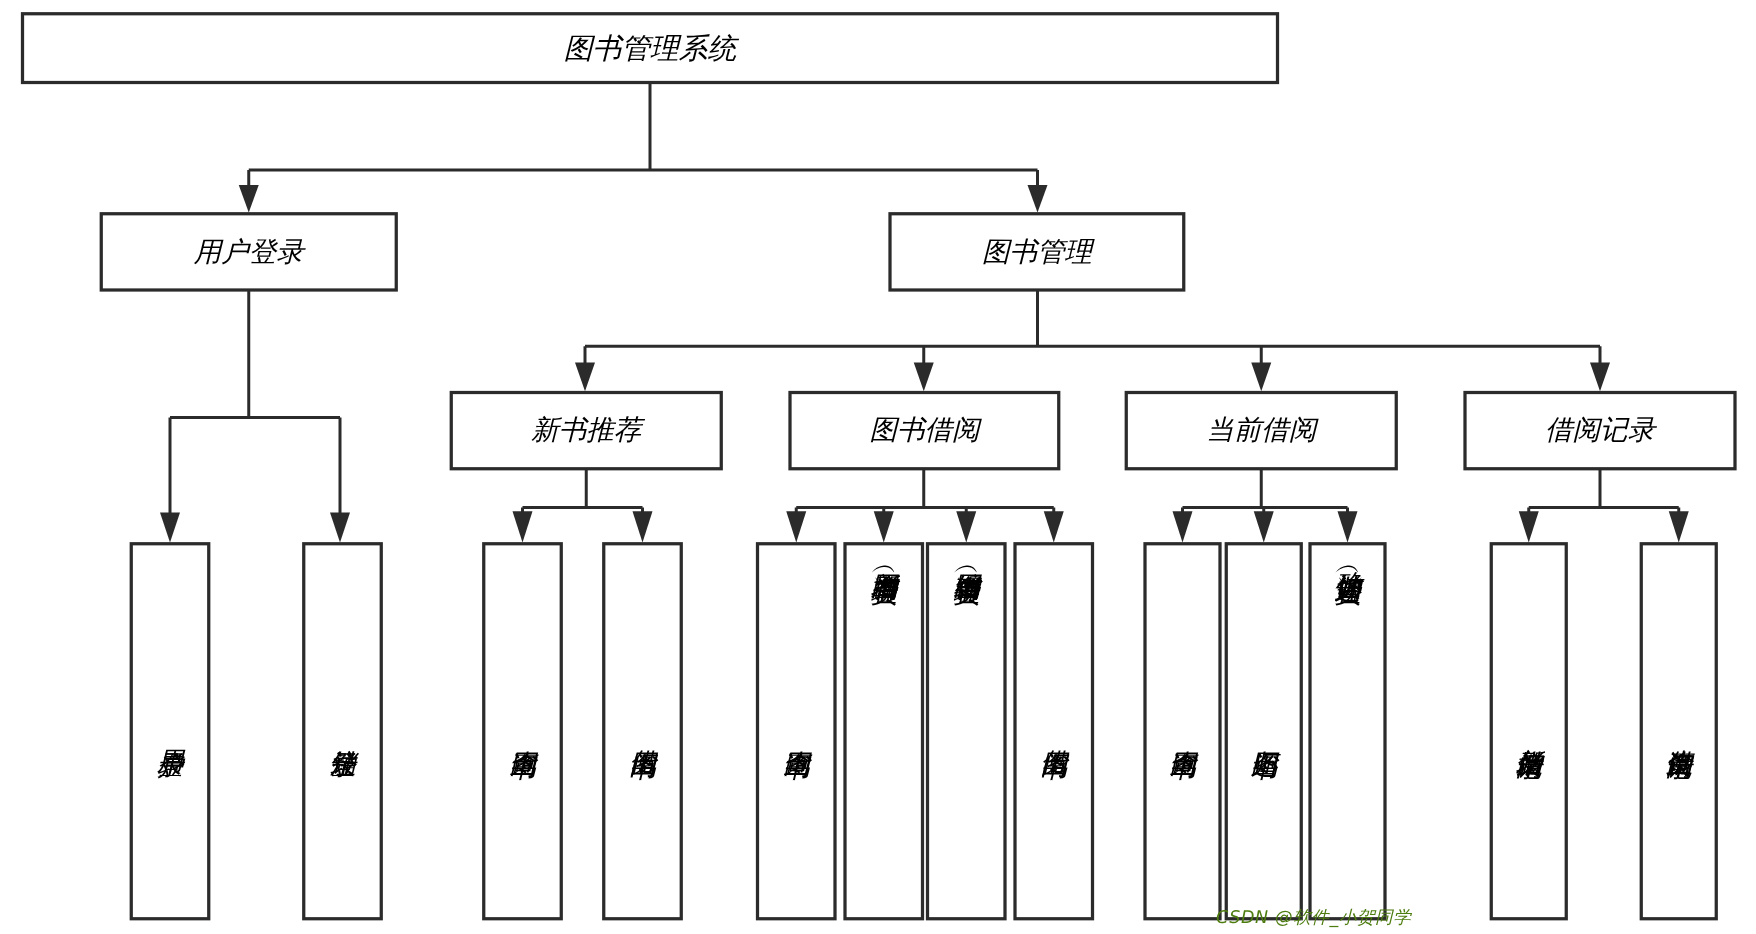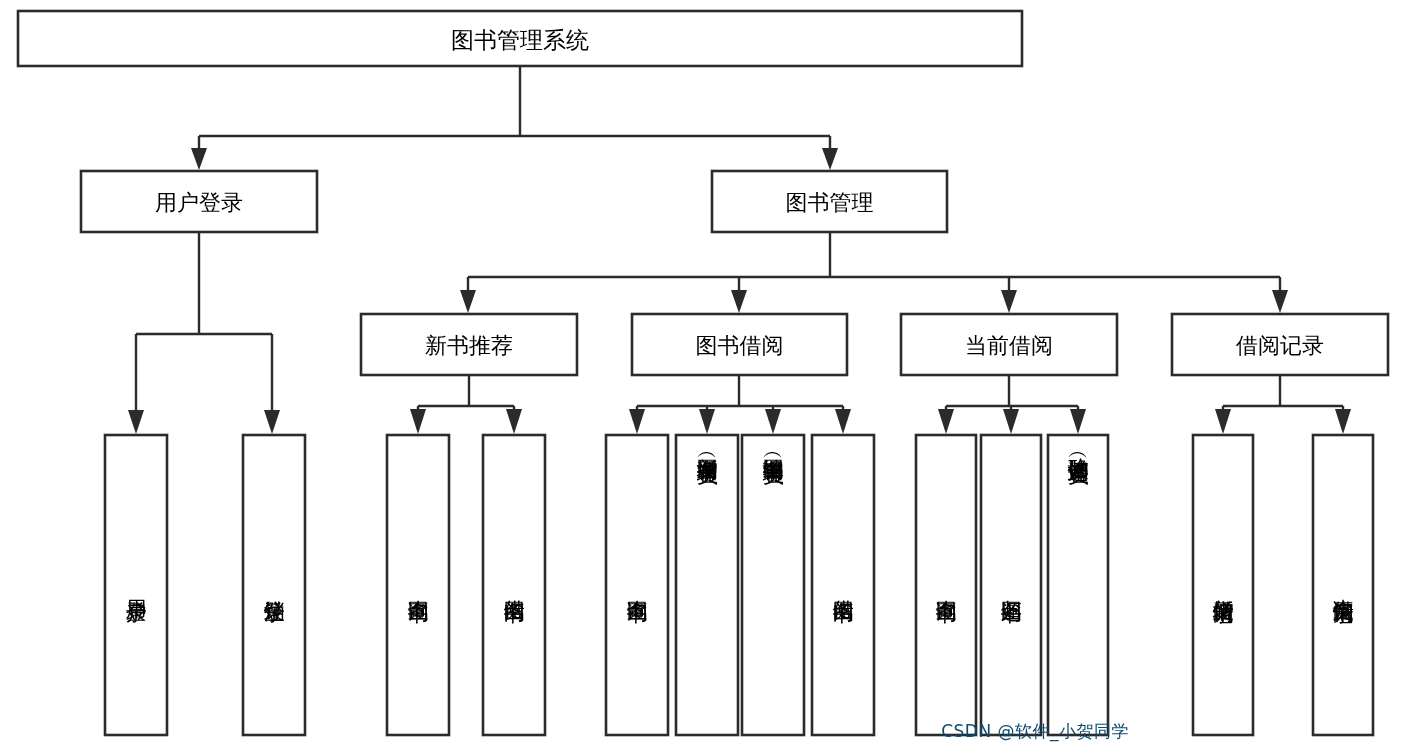--- a/index.html
+++ b/index.html
@@ -11,20 +11,21 @@
     width: 1405px;
     height: 747px;
     font-family: "DejaVu Sans", "Liberation Sans", sans-serif;
     overflow: hidden;
   }
   #diagram-root {
     position: relative;
     width: 1135px;
     height: 747px;
     background: #ffffff;
+    font-style: italic;
   }
   svg#flow-svg {
     position: absolute;
     left: 0;
     top: 0;
     width: 1405px;
     height: 747px;
     display: block;
   }
   .node-rect {
@@ -72,22 +73,22 @@
     letter-spacing: 1px;
     color: #000000;
     white-space: nowrap;
     text-align: center;
   }
   .watermark {
     position: absolute;
     right: 6px;
     bottom: 4px;
     font-family: "DejaVu Sans", "Liberation Sans", sans-serif;
-    font-size: 17px;
-    color: #0c4a6e;
+    font-size: 14px;
+    color: #4d7c0f;
     letter-spacing: 0.5px;
     white-space: nowrap;
   }
 </style>
 </head>
 <body>
 
 <div id="diagram-root">
 
   <svg id="flow-svg" viewBox="0 0 1405 747">

